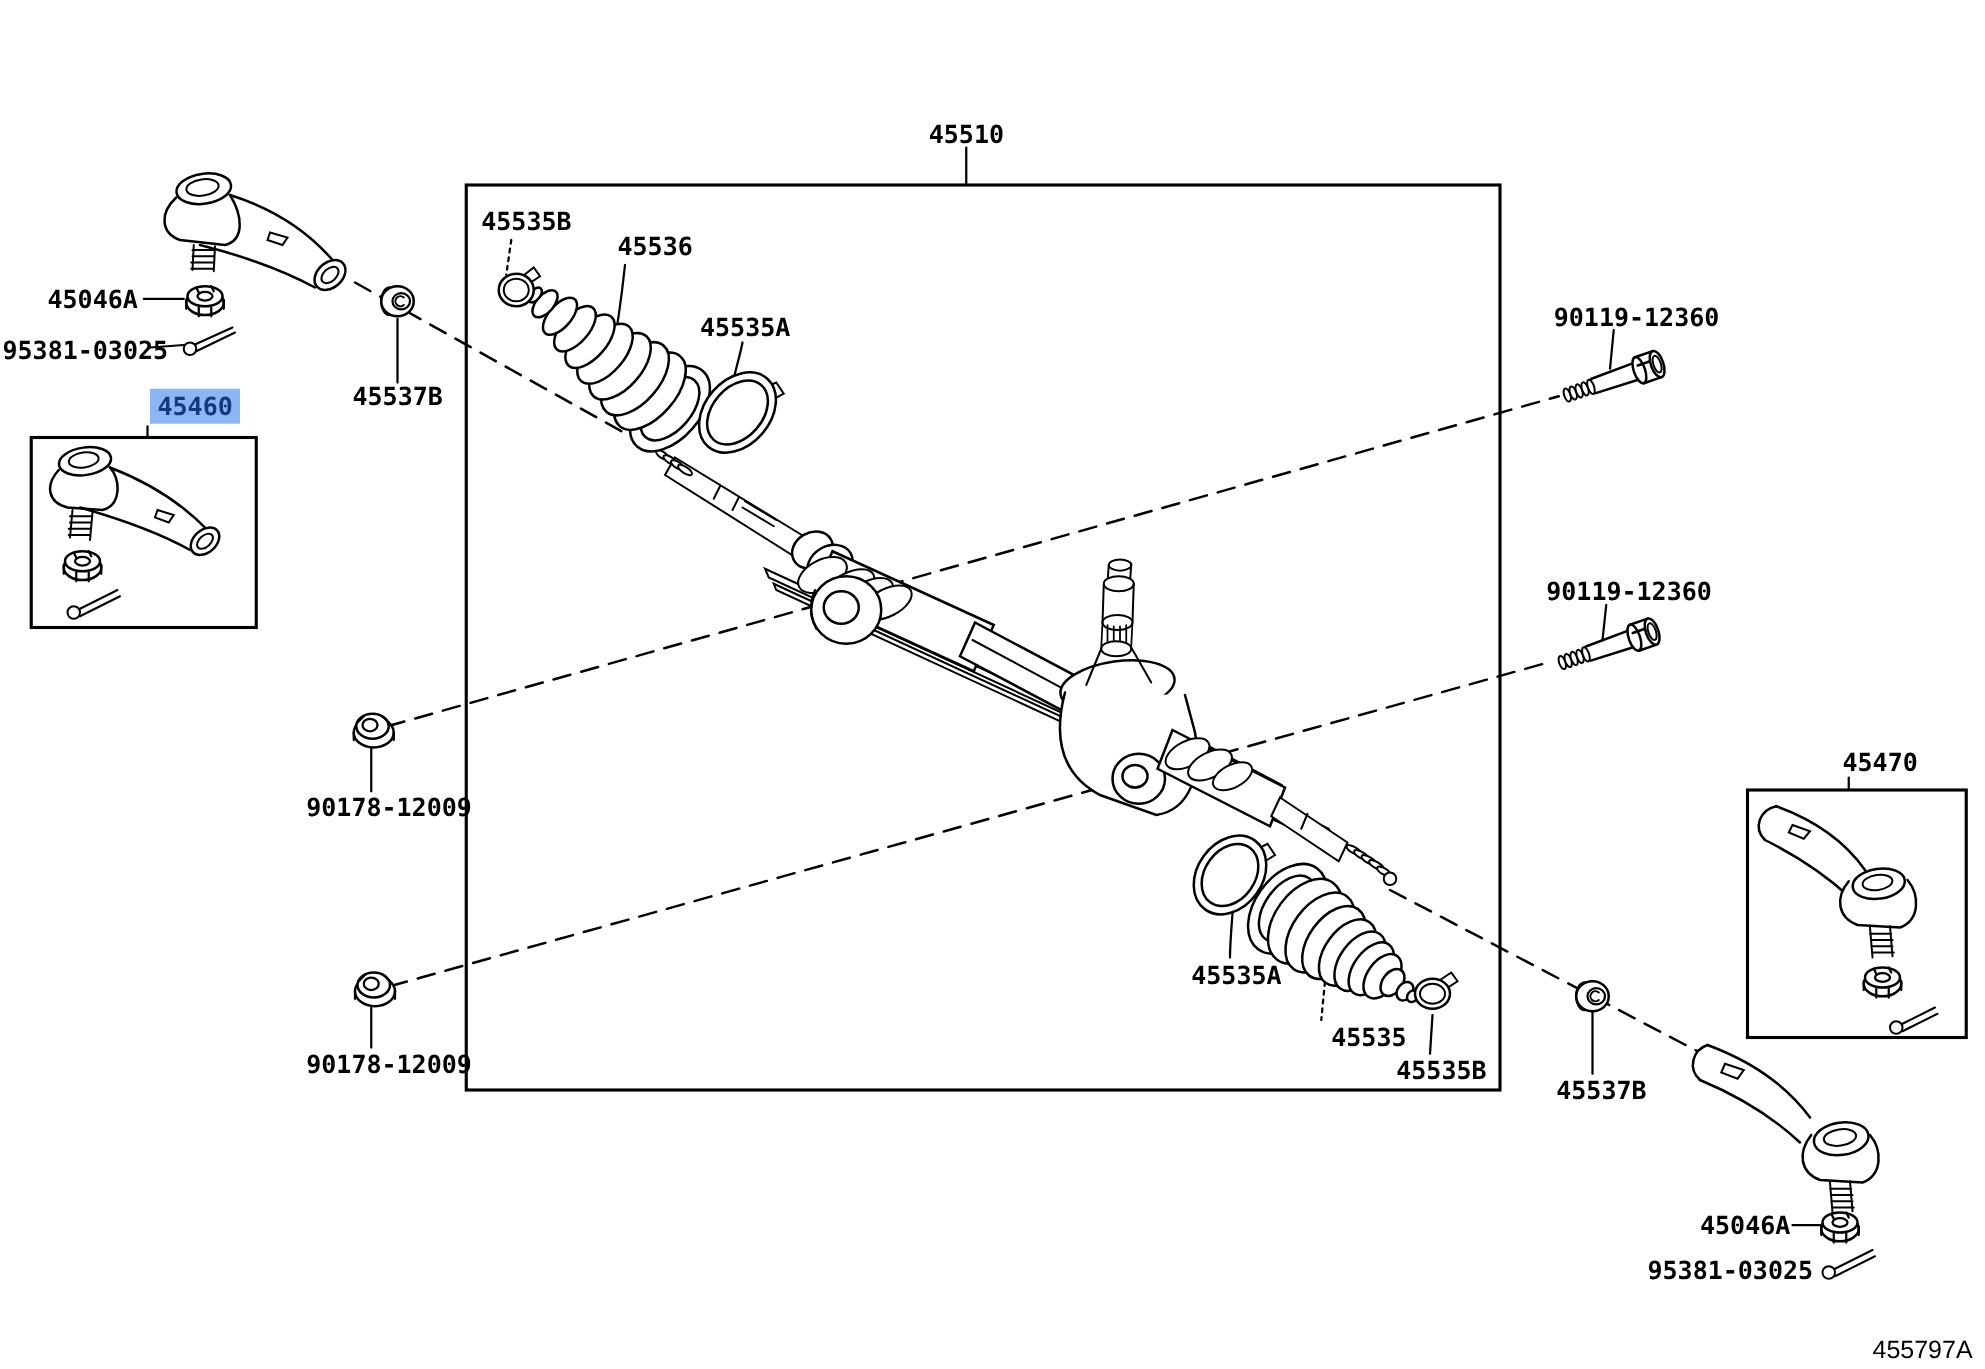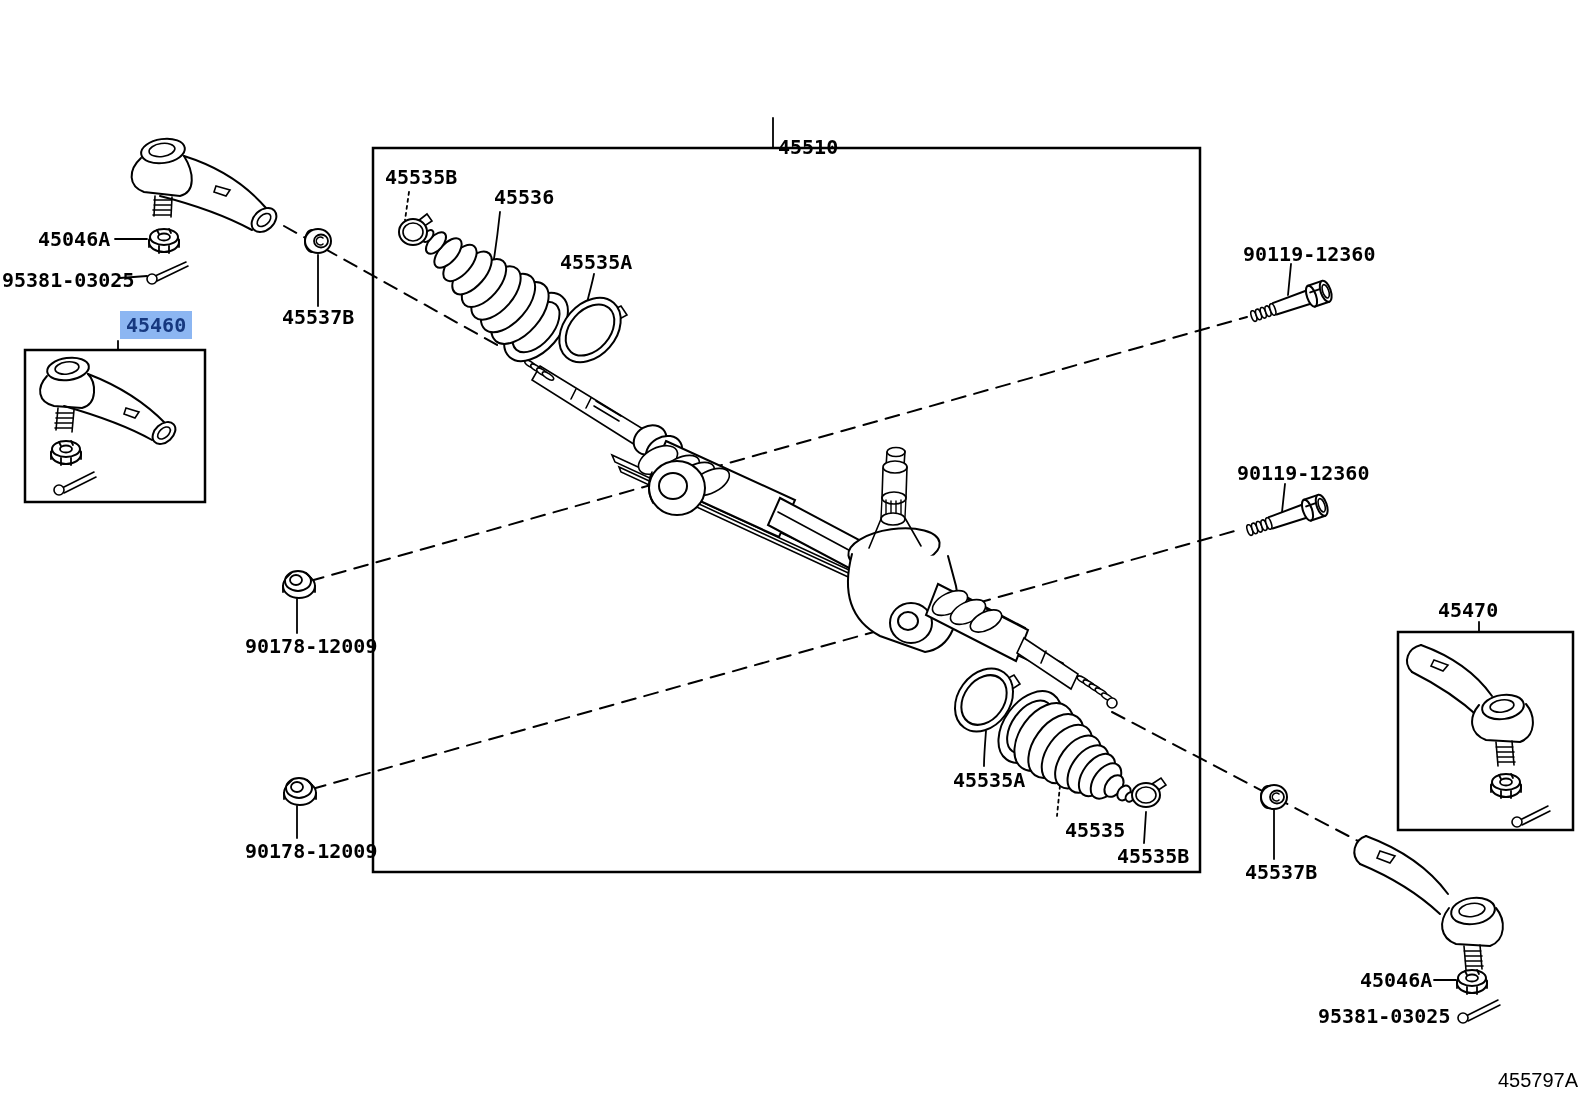--- a/index.html
+++ b/index.html
@@ -263,33 +263,33 @@
   </g>
   <g>
     <use href="#boltH" transform="translate(1251,317) rotate(-19)"></use>
   </g>
   <g>
     <use href="#boltH" transform="translate(1247,531) rotate(-19)"></use>
   </g>
 </svg>
 
 <div id="labels">
-      <div class="part-label" style="left: 778px; top: 97px; margin-top: 40px;">45510</div>
+      <div class="part-label" style="left: 743px; top: 97px;">45510</div>
       <div class="part-label" style="left: 385px; top: 167px;">45535B</div>
       <div class="part-label" style="left: 478px; top: 187px; margin-left: 16px;">45536</div>
       <div class="part-label" style="left: 560px; top: 252px;">45535A</div>
       <div class="part-label" style="left: 38px; top: 229px;">45046A</div>
       <div class="part-label" style="left: 2px; top: 270px;">95381-03025</div>
       <div class="part-label" style="left: 282px; top: 307px;">45537B</div>
       <div class="part-label highlighted" style="left: 88px; top: 315px; margin-left: 32px;">45460</div>
       <div class="part-label" style="left: 1243px; top: 244px;">90119-12360</div>
       <div class="part-label" style="left: 1237px; top: 463px;">90119-12360</div>
       <div class="part-label" style="left: 245px; top: 636px;">90178-12009</div>
       <div class="part-label" style="left: 245px; top: 841px;">90178-12009</div>
-      <div class="part-label" style="left: 1438px; top: 600px;">45470</div>
+      <div class="part-label" style="left: 1474px; top: 600px;">45470</div>
       <div class="part-label" style="left: 953px; top: 770px;">45535A</div>
       <div class="part-label" style="left: 1065px; top: 820px;">45535</div>
       <div class="part-label" style="left: 1117px; top: 846px;">45535B</div>
       <div class="part-label" style="left: 1245px; top: 862px;">45537B</div>
       <div class="part-label" style="left: 1360px; top: 970px;">45046A</div>
       <div class="part-label" style="left: 1318px; top: 1006px;">95381-03025</div>
     </div>
 
 <div class="diagram-code" style="left:1498px;top:1069px;">455797A</div>
 </div>

